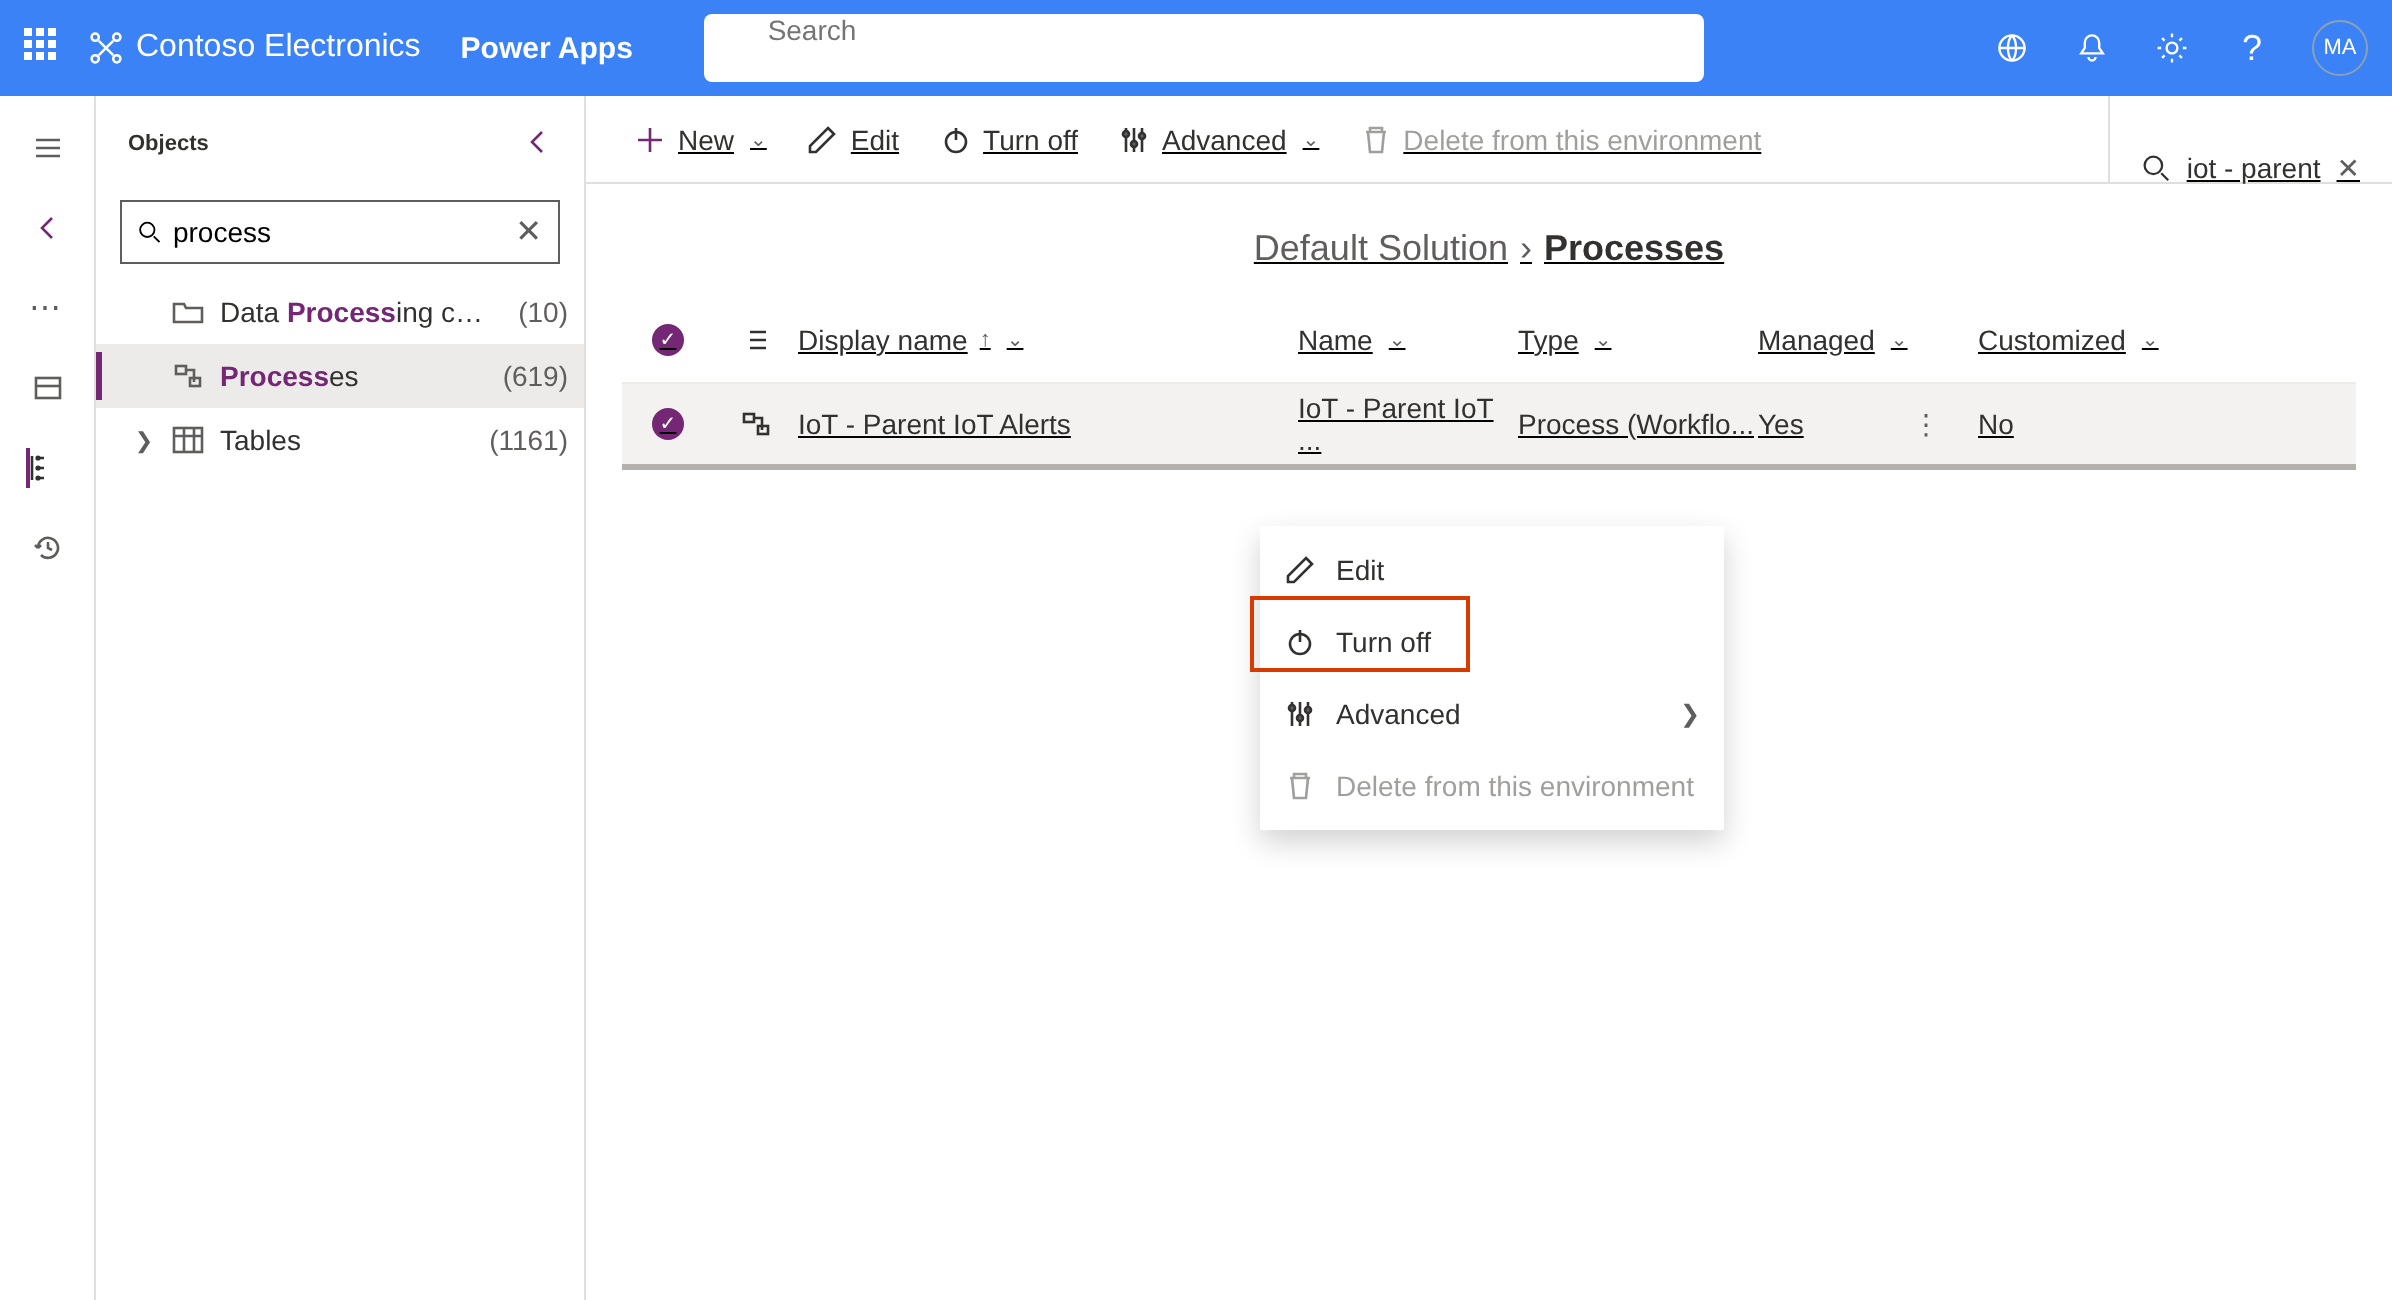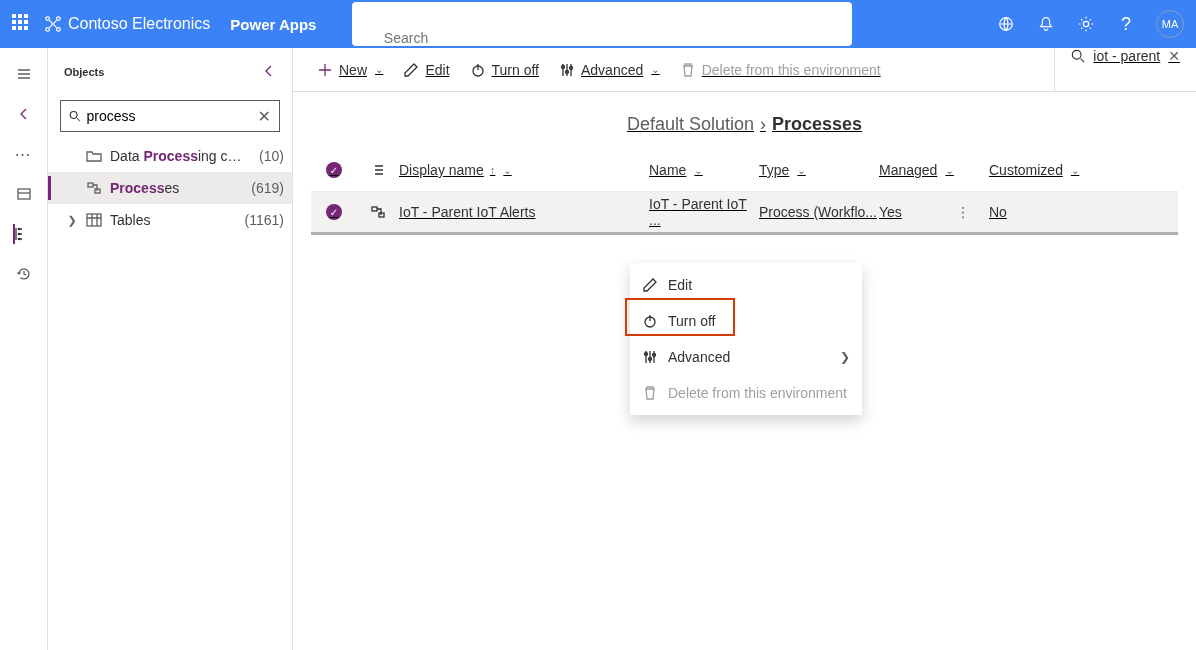--- a/index.html
+++ b/index.html
@@ -4,21 +4,21 @@
 <style>
 * { box-sizing: border-box; margin: 0; padding: 0; font-family: "Segoe UI", -apple-system, sans-serif; }
 body { width: 1196px; height: 650px; overflow: hidden; background: #fff; }
 
 .topbar { height: 48px; background: #3b82f6; display: flex; align-items: center; color: #fff; gap: 12px; padding: 0 12px; }
 .waffle { width: 20px; height: 20px; display: grid; grid-template-columns: repeat(3,4px); grid-template-rows: repeat(3,4px); gap: 2px; cursor: pointer; }
 .waffle span { background: #fff; width: 4px; height: 4px; }
 .logo-wrap { display: flex; align-items: center; gap: 6px; font-size: 16px; }
 .logo-mark { width: 18px; height: 18px; }
 .app-name { font-size: 15px; font-weight: 600; margin-left: 8px; }
-.searchbox { margin-left: 24px; flex: 0 0 500px; height: 44px; background: #fff; border-radius: 4px; display: flex; align-items: flex-end; padding: 0 10px; gap: 8px; }
+.searchbox { margin-left: 24px; flex: 0 0 500px; height: 34px; background: #fff; border-radius: 4px; display: flex; align-items: flex-start; padding: 0 10px; gap: 8px; }
 .searchbox input { border: none; outline: none; font-size: 14px; width: 100%; color: #333; }
 .top-icons { margin-left: auto; display: flex; align-items: center; gap: 20px; }
 .top-icon { width: 20px; height: 20px; display: flex; align-items: center; justify-content: center; cursor: pointer; }
 .avatar { width: 28px; height: 28px; border: 1px solid #8aa0b6; border-radius: 50%; display: flex; align-items: center; justify-content: center; font-size: 11px; }
 
 .main { display: flex; height: 602px; }
 
 .rail { width: 48px; border-right: 1px solid #e1dfdd; display: flex; flex-direction: column; align-items: center; padding-top: 16px; gap: 20px; }
 .rail-item { width: 20px; height: 20px; cursor: pointer; color: #605e5c; display:flex; align-items:center; justify-content:center; }
 .rail-item.active { border-left: 2px solid #742774; margin-left: -2px; padding-left: 0; color:#323130; }
@@ -40,21 +40,21 @@
 .tree-label { overflow:hidden; text-overflow:ellipsis; white-space:nowrap; flex:1; }
 .tree-count { color:#605e5c; margin-left:4px; }
 
 .content { flex: 1; display: flex; flex-direction: column; text-decoration: underline; }
 
 .cmdbar { height: 44px; border-bottom: 1px solid #e1dfdd; display: flex; align-items: center; padding: 0 16px; gap: 4px; }
 .cmd { display: flex; align-items: center; gap: 6px; padding: 0 8px; height: 32px; font-size: 14px; color: #323130; cursor: pointer; }
 .cmd svg, .cmd .ci { width: 16px; height: 16px; }
 .cmd.disabled { color: #a19f9d; }
 .chev-down { font-size: 10px; color: #605e5c; margin-left: 2px; }
-.cmdbar-right { margin-left: auto; display: flex; align-items: flex-start; gap: 8px; border-left: 1px solid #e1dfdd; padding-left: 16px; height: 44px; }
+.cmdbar-right { margin-left: auto; display: flex; align-items: flex-end; gap: 8px; border-left: 1px solid #e1dfdd; padding-left: 16px; height: 44px; }
 .filter-pill { display:flex; align-items:center; gap:8px; font-size:14px; color:#323130; }
 .filter-pill .x { cursor:pointer; color:#605e5c; }
 
 .crumbs { padding: 22px 32px 14px; font-size: 18px; color:#605e5c; display:flex; align-items:center; gap:6px;justify-content:center; }
 .crumbs .cur { font-weight:600; color:#323130; }
 
 .grid { padding: 0 18px; }
 .gridhead { display:flex; align-items:center; height:42px; border-bottom:0; color:#323130; font-size:14px; position:relative; }
 .gridhead .ghcol { display:flex; align-items:center; gap:6px; cursor:pointer; }
 .gridrow { display:flex; align-items:center; height:44px; background:#f3f2f1; font-size:14px; color:#323130; border-top:1px solid #edebe9; border-bottom:3px solid #b3b0ad; position:relative; }

